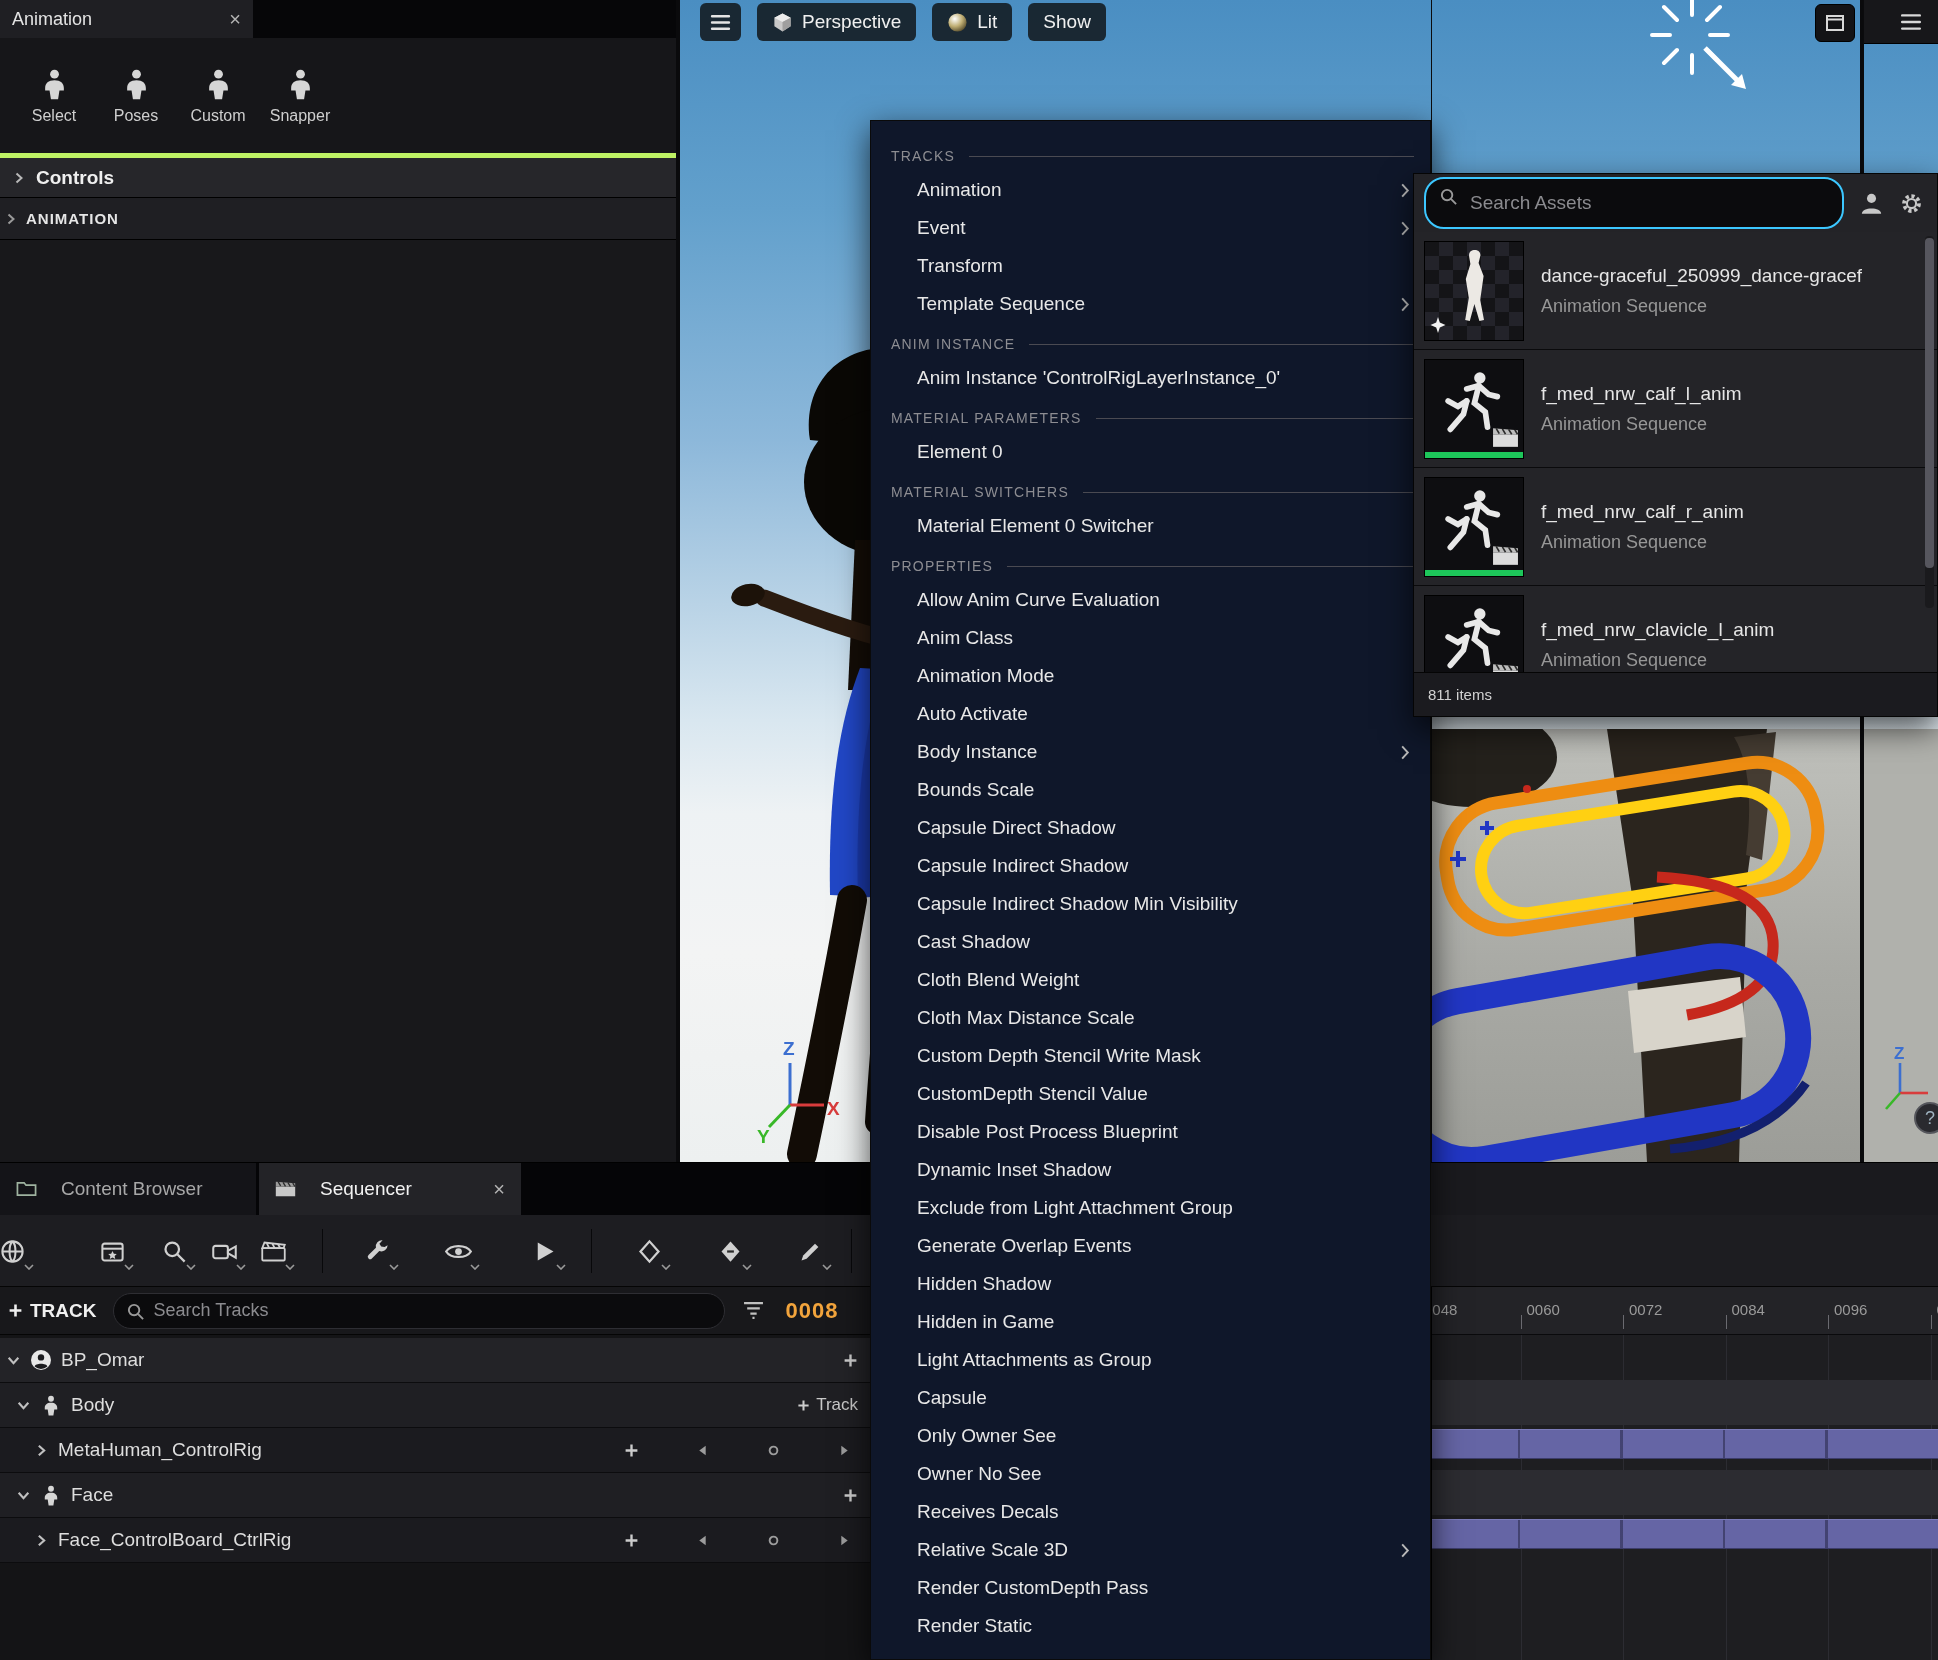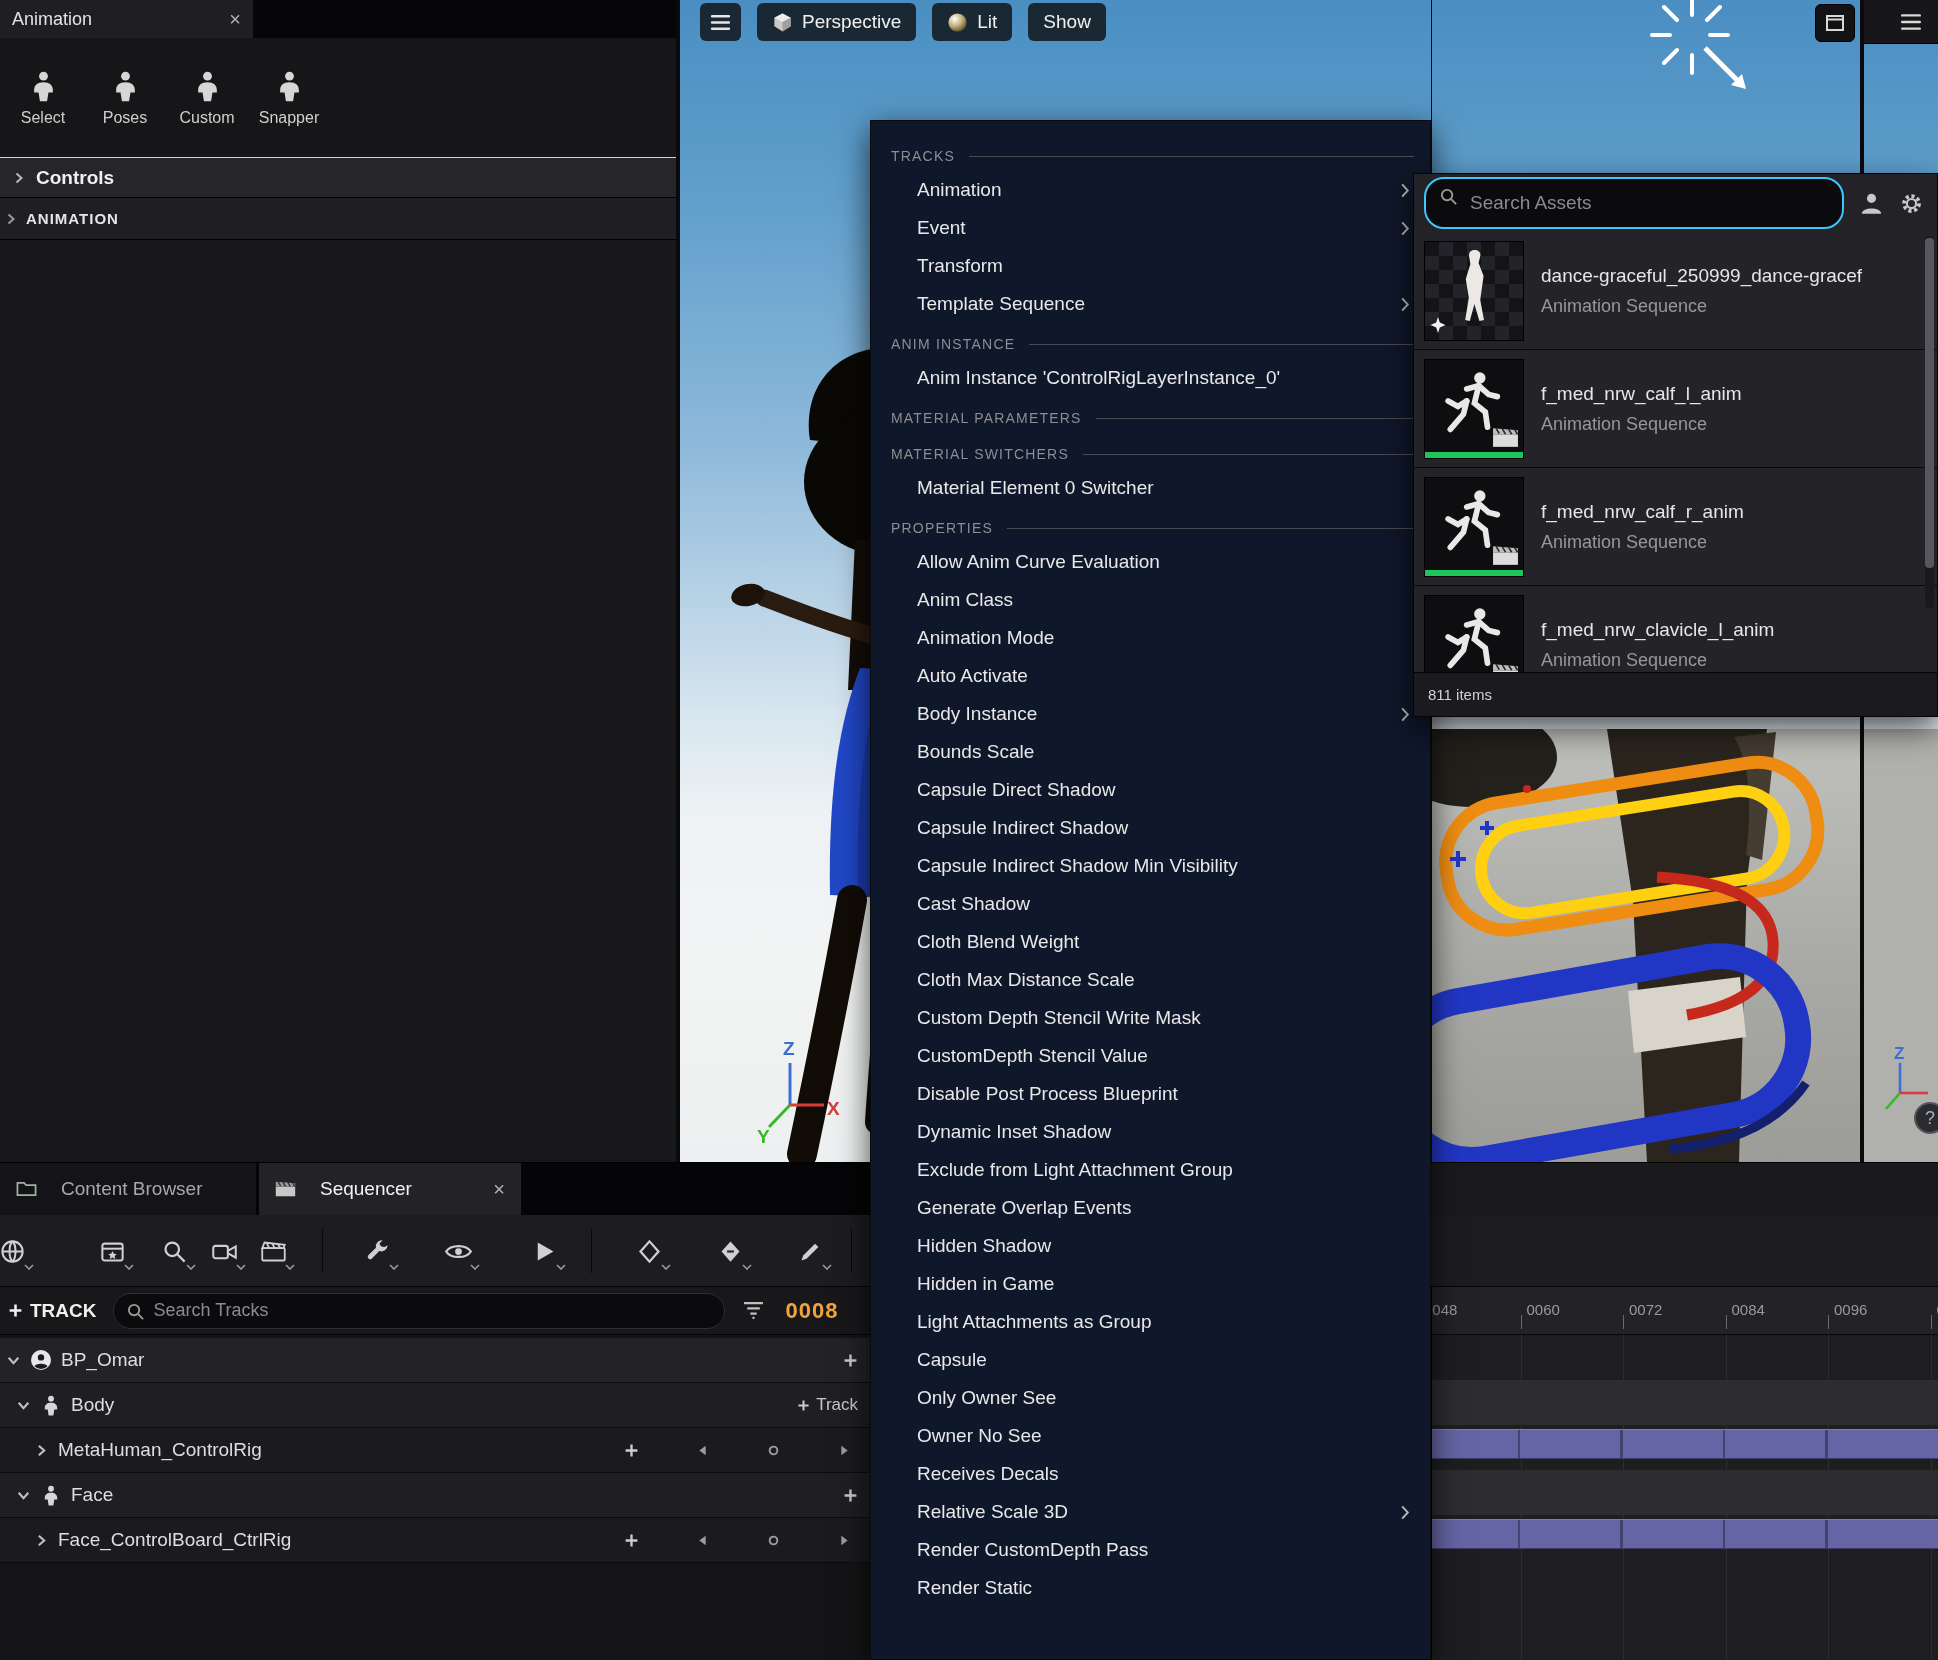--- a/index.html
+++ b/index.html
@@ -34,21 +34,21 @@
 .sliver-bottom{position:absolute;top:729px;bottom:0;left:0;right:0;background:#b0b1ac}
 .mini-gizmo{position:absolute;left:6px;top:318px;width:66px;height:70px}
 .mini-gizmo text{font-size:17px;font-weight:bold}
 .help-badge{position:absolute;right:-8px;bottom:28px;width:32px;height:32px;border-radius:50%;background:#2a2a2f;border:2px solid #55565c;color:#9fb3c0;font-size:18px;display:flex;align-items:center;justify-content:center}
 
 
 .left-panel{left:0;top:0;width:676px;height:1162px;background:#18181b;z-index:5}
 .lp-tabbar{height:38px;background:#060608;display:flex}
 .lp-tab{width:253px;background:#1f1f23;display:flex;align-items:center;padding:0 12px;color:#e4e4e4;font-size:18px;gap:8px}
 .close{margin-left:auto;color:#b4b4b4;font-size:20px;line-height:1}
-.lp-toolbar{height:120px;background:#161619;border-bottom:1px solid #bef264;display:flex;align-items:center;padding-left:2px}
+.lp-toolbar{height:120px;background:#161619;border-bottom:5px solid #bef264;display:flex;align-items:center;padding-left:13px}
 .atb-item{width:82px;display:flex;flex-direction:column;align-items:center;gap:7px}
 .atb-icon svg{width:33px;height:33px}
 .atb-label{font-size:16px;color:#cfcfcf}
 .lp-controls{height:40px;background:#26262a;border-bottom:1px solid #000;display:flex;align-items:center;font-weight:bold;color:#efefef;font-size:19px;gap:10px;padding-left:12px}
 .lp-anim{height:42px;background:#1f1f23;border-bottom:1px solid #000;display:flex;align-items:center;color:#e6e6e6;font-weight:bold;font-size:15px;letter-spacing:1px;gap:8px;padding-left:4px}
 .schev svg{width:14px;height:14px}
 .lp-body{position:absolute;top:240px;bottom:0;left:0;right:0;background:#18181b}
 
 
 .bottom-panel{left:0;top:1162px;width:1938px;height:498px;background:#141416;z-index:10;border-top:1px solid #000}
@@ -730,20 +730,23 @@
         <span class="menu-section-title">ANIM INSTANCE</span>
         <span class="menu-section-rule"></span>
       </div>
       <div class="menu-item">
         <span class="menu-item-label">Anim Instance 'ControlRigLayerInstance_0'</span>
       </div>
       <div class="menu-section">
         <span class="menu-section-title">MATERIAL PARAMETERS</span>
         <span class="menu-section-rule"></span>
       </div>
+      <div class="menu-item">
+        <span class="menu-item-label">Element 0</span>
+      </div>
       <div class="menu-section">
         <span class="menu-section-title">MATERIAL SWITCHERS</span>
         <span class="menu-section-rule"></span>
       </div>
       <div class="menu-item">
         <span class="menu-item-label">Material Element 0 Switcher</span>
       </div>
       <div class="menu-section">
         <span class="menu-section-title">PROPERTIES</span>
         <span class="menu-section-rule"></span>

